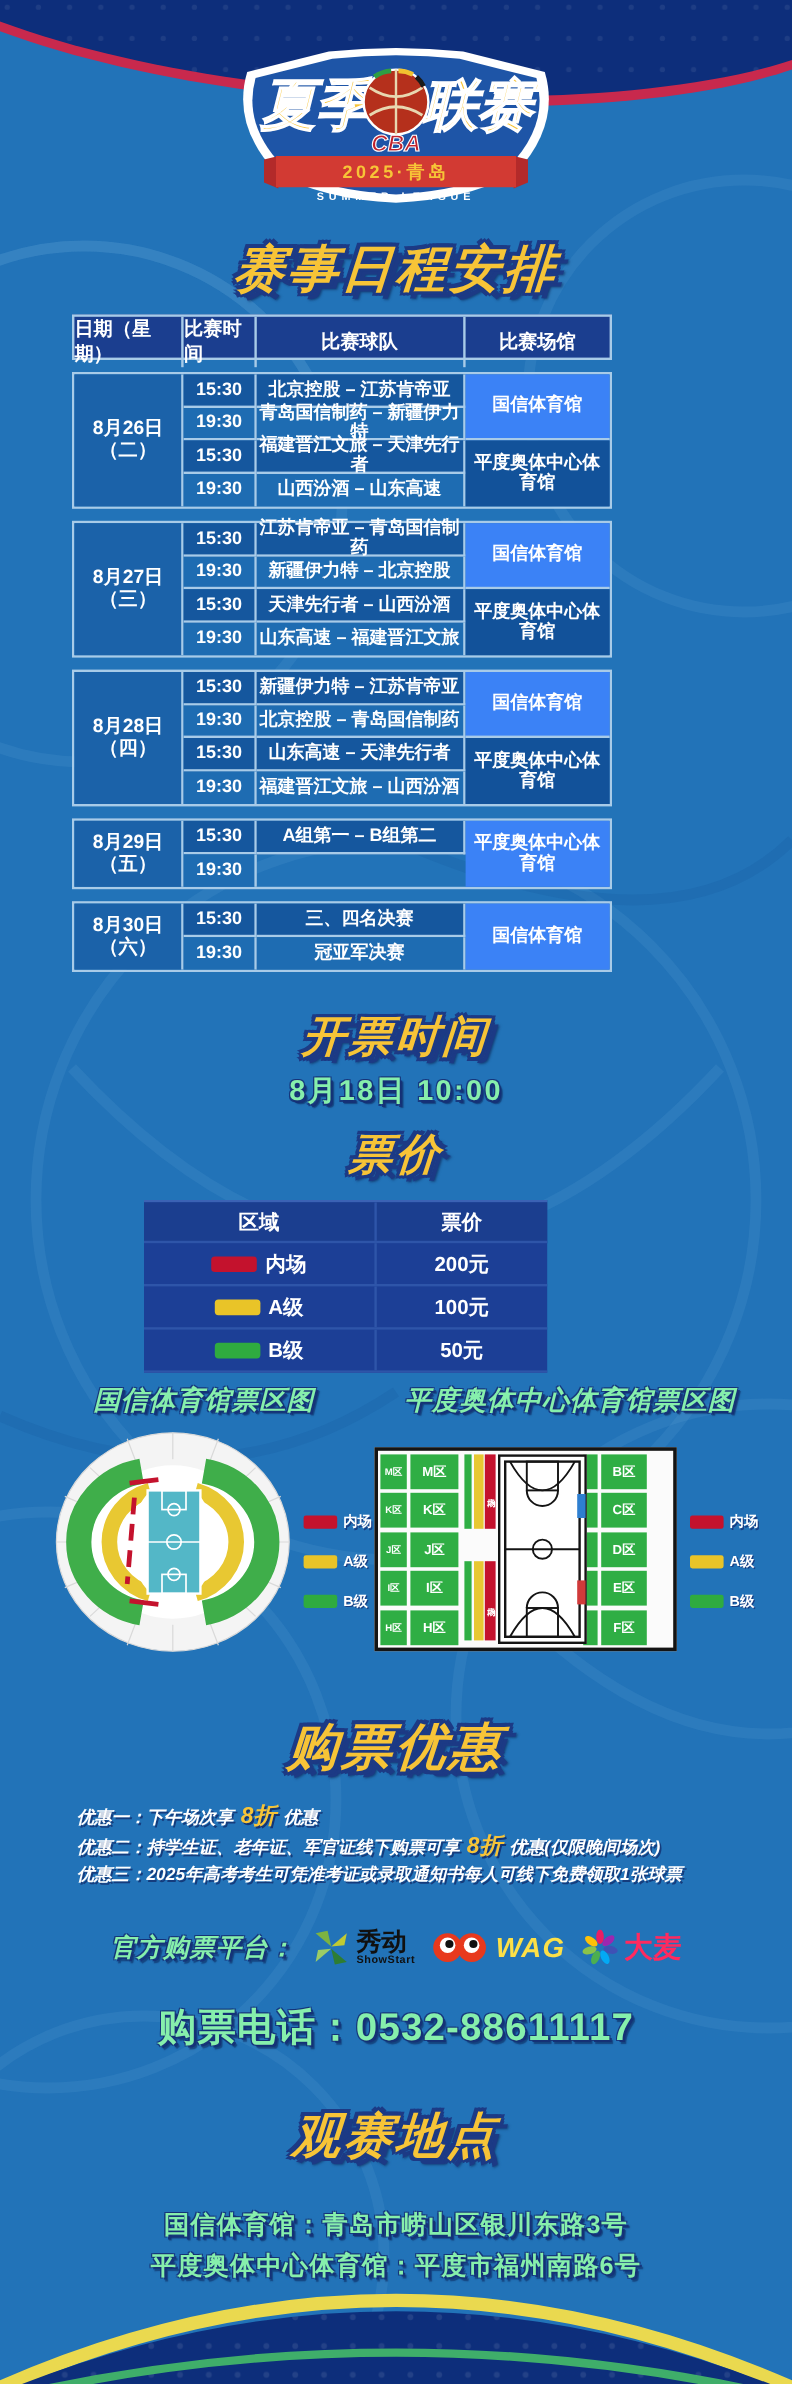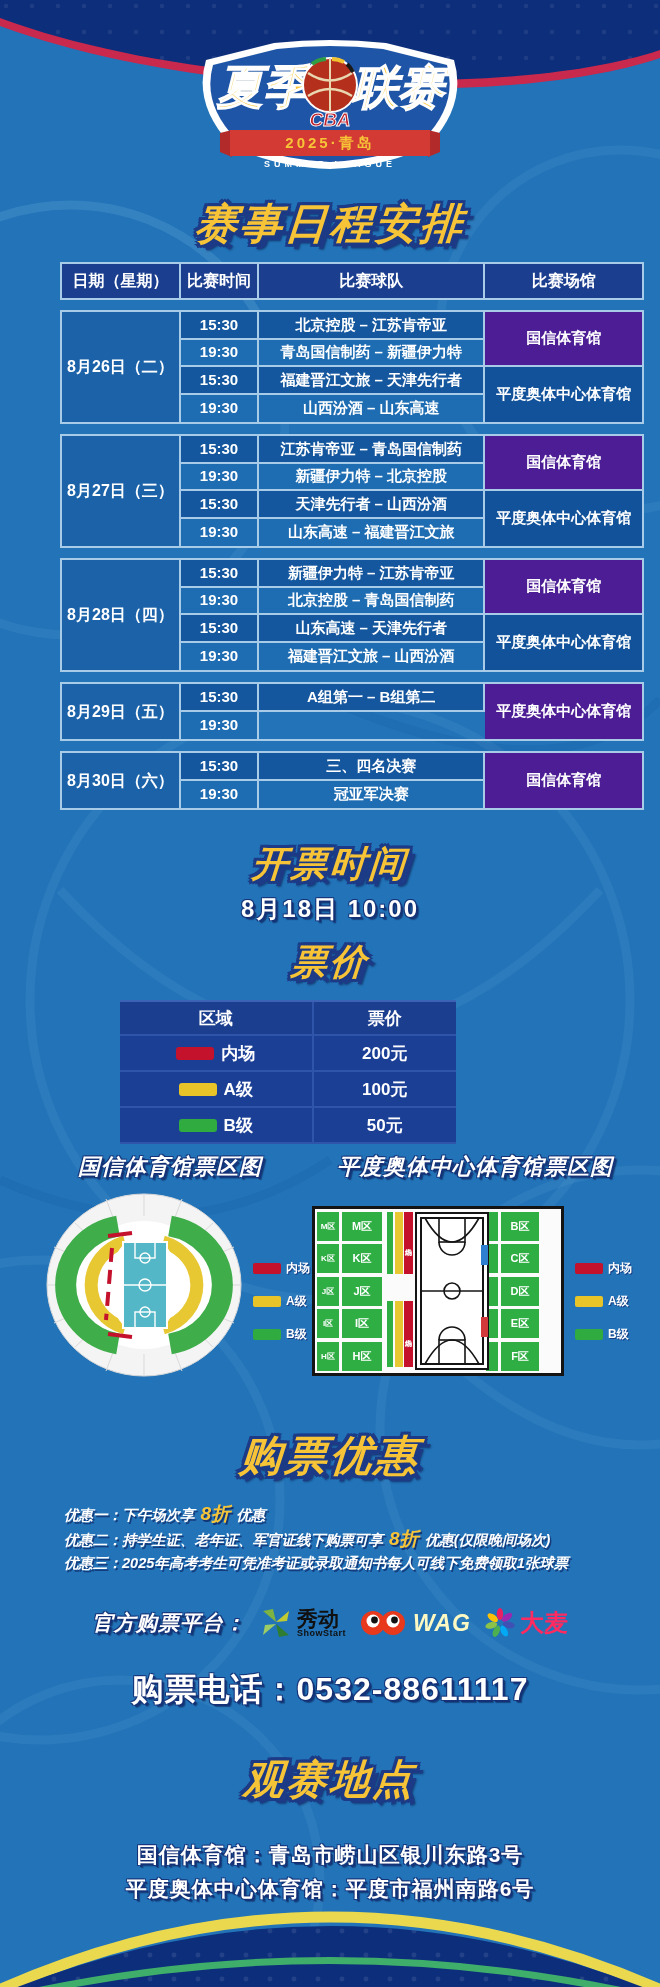--- a/index.html
+++ b/index.html
@@ -19,28 +19,28 @@
   .yt{
     color:#f7c437; font-weight:900; font-style:italic; letter-spacing:3px;
     text-align:center; transform:skewX(-4deg);
     text-shadow:
       -3px -3px 0 #1c3a85, 3px -3px 0 #1c3a85, -3px 3px 0 #1c3a85, 3px 3px 0 #1c3a85,
       -3px 0 0 #1c3a85, 3px 0 0 #1c3a85, 0 -3px 0 #1c3a85, 0 3px 0 #1c3a85,
       6px 5px 0 #1c3a85, 7px 6px 2px rgba(10,25,70,.55);
   }
   
   .wt{
-    color:#ffffff; font-weight:900;
+    color:#86efac; font-weight:900;
     text-shadow:-1px -1px 0 rgba(21,48,118,.85), 1px -1px 0 rgba(21,48,118,.85),
       -1px 1px 0 rgba(21,48,118,.85), 2px 2px 0 rgba(21,48,118,.9),
       3px 3px 1px rgba(10,30,80,.55);
   }
 
   
-  .sch-wrap{left:60px;top:262px;width:584px;}
+  .sch-wrap{left:60px;top:262px;width:450px;}
   .sch-header{
     display:grid; grid-template-columns:20.5% 13.5% 39% 27%;
     height:34px; background:#1b3e8f; border:2px solid #a8cbe8;
     margin-bottom:10px;
   }
   .sch-header span{
     display:flex;align-items:center;justify-content:center;
     color:#fff;font-weight:700;font-size:16px;border-right:2px solid #a8cbe8;
   }
   .sch-header span:last-child{border-right:none;}
@@ -52,21 +52,21 @@
     display:flex;align-items:center;justify-content:center;text-align:center;
     color:#fff; font-size:15px; font-weight:700;
     border-right:2px solid #a8cbe8; border-bottom:2px solid #a8cbe8;
     padding:0 2px; box-sizing:border-box; line-height:1.1;
   }
   .sch-group .cell:nth-last-child(-n+1){}
   .c-date{grid-column:1;background:#1b62a9;font-size:16px;border-bottom:none;}
   .c-time{background:#15579e;font-size:15px;}
   .c-teams{background:#15579e;}
   .r-even.c-time,.r-even.c-teams{background:#1e6cb2;}
-  .c-venue{background:#4c1d95;border-right:none;}
+  .c-venue{background:#3b82f6;border-right:none;}
   .c-venue.v1{background:#12529a;}
   .sch-group .row-last{border-bottom:none;}
 
   
   .open-time{left:0;top:893px;width:660px;text-align:center;font-size:24px;letter-spacing:2px;}
 
   
   .price-table{
     left:120px; top:1000px; width:336px; background:#1c3f96;
     border-top:2px solid #3b62b4;
@@ -111,21 +111,21 @@
     text-shadow:1.5px 1.5px 0 rgba(16,42,105,.85);}
 
   
   .platforms{left:0; top:1596px; width:660px; display:flex; align-items:center;
     justify-content:center; gap:14px; height:54px;}
   .pf-label{font-size:21px; font-style:italic; letter-spacing:1px;}
   .pf{display:flex; align-items:center; gap:5px;}
   .ss-txt{display:flex; flex-direction:column; line-height:1;}
   .ss-name{color:#101010; font-weight:900; font-size:21px;}
   .ss-sub{color:#101010; font-weight:700; font-size:9px; letter-spacing:.5px;}
-  .wag-name{color:#fef9c3; font-weight:900; font-size:23px; letter-spacing:1px; font-style:italic;}
+  .wag-name{color:#fde047; font-weight:900; font-size:23px; letter-spacing:1px; font-style:italic;}
   .dm-name{color:#ff2a5f; font-weight:900; font-size:24px;}
 
   
   .phone{left:0; top:1668px; width:660px; text-align:center; font-size:32px; letter-spacing:1px;}
 
   
   .addr{left:0; top:1838px; width:660px; text-align:center;}
   .addr div{font-size:21px; line-height:34px; letter-spacing:1px;}
 </style>
 </head>

